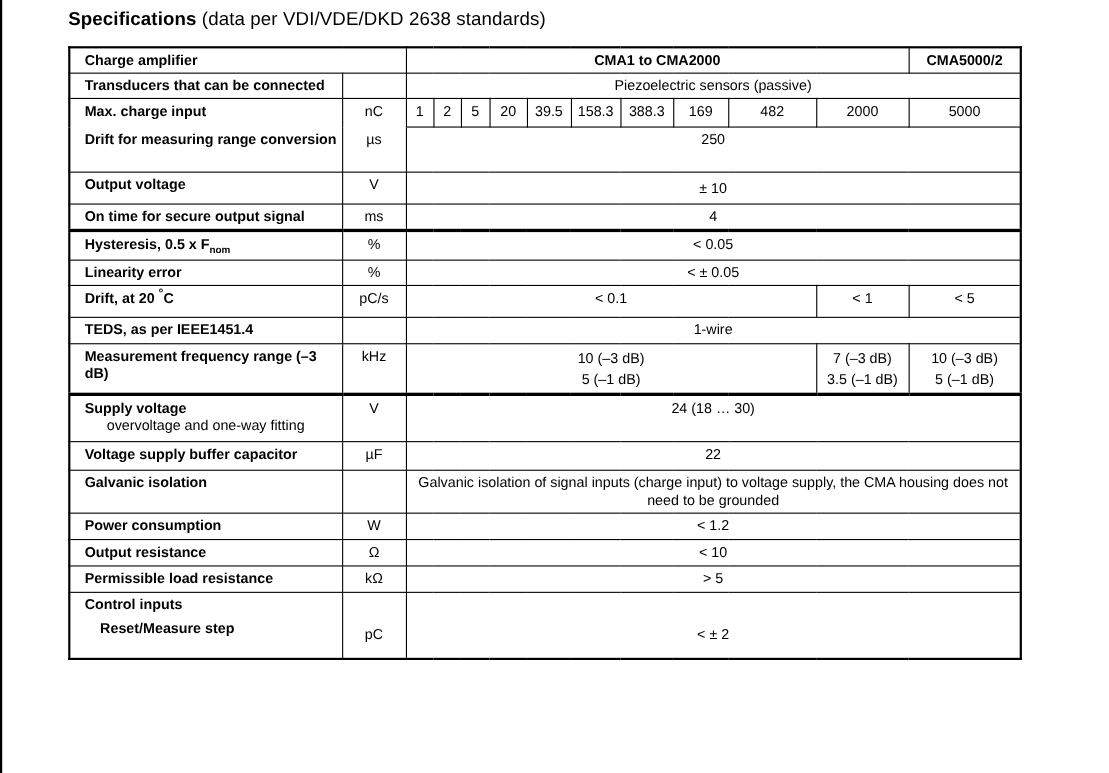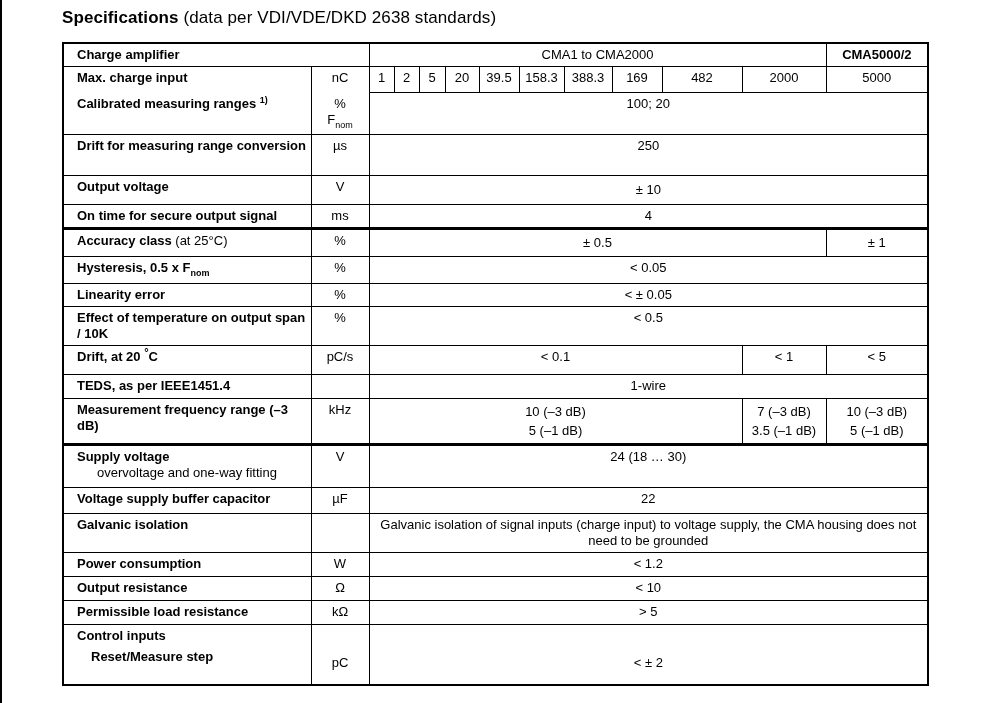--- a/index.html
+++ b/index.html
@@ -77,92 +77,78 @@
         <col style="width:48px">
         <col style="width:50px">
       <col style="width:80px">
         <col style="width:84px">
         <col style="width:102px">
     </colgroup>
     <tbody>
 
       <tr style="height:22px">
         <td class="param" colspan="2">Charge amplifier</td>
-        <td class="val" colspan="10" style="font-weight:normal">CMA1 to CMA2000</td>
+        <td class="val" colspan="10" style="font-weight:bold">CMA1 to CMA2000</td>
         <td class="val" style="font-weight:bold">CMA5000/2</td>
       </tr>
 
+      <tr style="height:23px">
+        <td class="param">Transducers that can be connected</td>
+        <td class="unit"></td>
+        <td class="val" colspan="11">Piezoelectric sensors (passive)</td>
+      </tr>
 
       <tr style="height:26px">
         <td class="param no-bottom">Max. charge input</td>
         <td class="unit no-bottom">nC</td>
         <td class="val">1</td>
         <td class="val">2</td>
         <td class="val">5</td>
         <td class="val">20</td>
         <td class="val">39.5</td>
         <td class="val">158.3</td>
         <td class="val">388.3</td>
         <td class="val">169</td>
         <td class="val">482</td>
         <td class="val">2000</td>
         <td class="val">5000</td>
       </tr>
 
-      <tr style="height:42px">
-        <td class="param no-top"><span>Calibrated measuring ranges </span><span class="sup">1)</span></td>
-        <td class="unit no-top">
-          <div>%</div>
-          <div><span>F</span><span class="sub">nom</span></div>
-        </td>
-        <td class="val" colspan="11">100; 20</td>
-      </tr>
 
       <tr style="height:41px">
         <td class="param">Drift for measuring range conversion</td>
         <td class="unit">µs</td>
         <td class="val" colspan="11">250</td>
       </tr>
 
       <tr style="height:29px">
         <td class="param">Output voltage</td>
         <td class="unit">V</td>
         <td class="val" colspan="11" style="vertical-align:middle">± 10</td>
       </tr>
 
       <tr style="height:23px" class="sect-end">
         <td class="param">On time for secure output signal</td>
         <td class="unit">ms</td>
         <td class="val" colspan="11">4</td>
       </tr>
 
-      <tr style="height:28px">
-        <td class="param"><span>Accuracy class</span><span class="normal"> (at 25°C)</span></td>
-        <td class="unit">%</td>
-        <td class="val" colspan="10" style="vertical-align:middle">± 0.5</td>
-        <td class="val" style="vertical-align:middle">± 1</td>
-      </tr>
 
       <tr style="height:27px">
         <td class="param"><span>Hysteresis, 0.5 x F</span><span class="sub" style="font-weight:bold">nom</span></td>
         <td class="unit">%</td>
         <td class="val" colspan="11">&lt; 0.05</td>
       </tr>
 
       <tr style="height:15px">
         <td class="param">Linearity error</td>
         <td class="unit">%</td>
         <td class="val" colspan="11">&lt; ± 0.05</td>
       </tr>
 
-      <tr style="height:37px">
-        <td class="param">Effect of temperature on output span / 10K</td>
-        <td class="unit">%</td>
-        <td class="val" colspan="11">&lt; 0.5</td>
-      </tr>
 
       <tr style="height:29px">
         <td class="param"><span>Drift, at 20 </span><span class="deg">°</span><span>C</span></td>
         <td class="unit">pC/s</td>
         <td class="val" colspan="9">&lt; 0.1</td>
         <td class="val">&lt; 1</td>
         <td class="val">&lt; 5</td>
       </tr>
 
       <tr style="height:24px">

